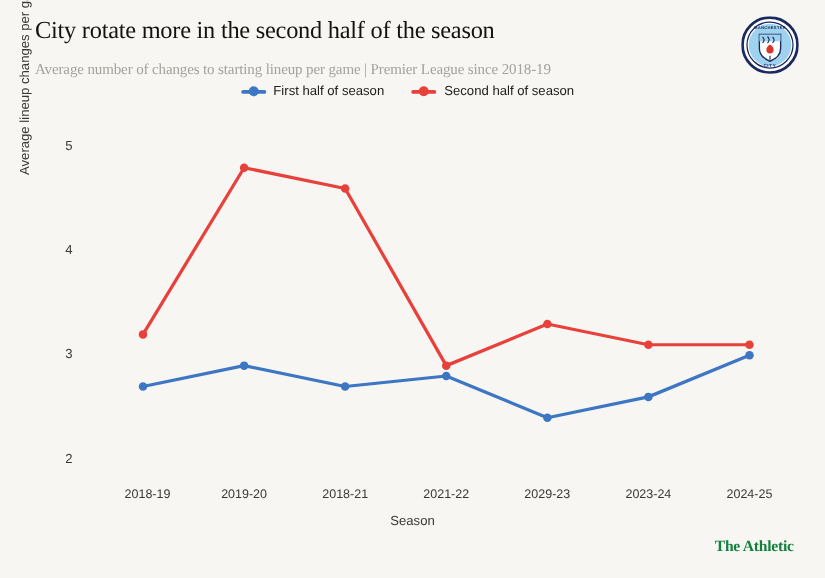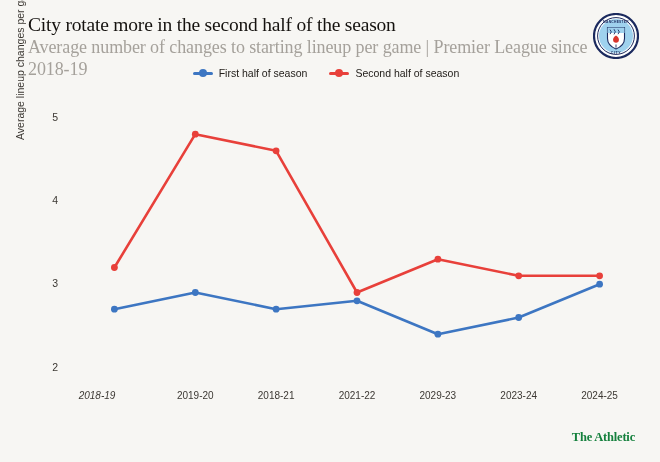--- a/index.html
+++ b/index.html
@@ -30,23 +30,23 @@
     font-family: "Liberation Serif", serif;
     font-weight: normal;
     font-size: 19.5px;
     color: #15120f;
     letter-spacing: -0.2px;
     line-height: 1.15;
     margin: 0;
   }
   .subtitle {
     font-family: "Liberation Serif", serif;
-    font-size: 18px;
+    font-size: 12px;
     color: #a5a19b;
-    margin-top: 1px;
+    margin-top: 12px;
     line-height: 1.2;
     letter-spacing: -0.1px;
   }
   
   .crest {
     position: absolute;
     right: 21px;
     top: 13px;
     width: 46px;
     height: 46px;
@@ -192,21 +192,21 @@
 
   <div class="plot-area">
     <div class="y-axis-title">Average lineup changes per game</div>
     <div id="y-ticks">
         <div class="y-tick-label" style="left: 32px; top: 360.5px;">2</div>
         <div class="y-tick-label" style="left: 32px; top: 277.167px;">3</div>
         <div class="y-tick-label" style="left: 32px; top: 193.833px;">4</div>
         <div class="y-tick-label" style="left: 32px; top: 110.5px;">5</div>
       </div>
     <div id="x-ticks">
-        <div class="x-tick-label" style="left: 62px; top: 390px; font-style: italic;">2018-19</div>
+        <div class="x-tick-label" style="left: 83px; top: 390px;">2018-19</div>
         <div class="x-tick-label" style="left: 160.286px; top: 390px;">2019-20</div>
         <div class="x-tick-label" style="left: 241.143px; top: 390px;">2018-21</div>
         <div class="x-tick-label" style="left: 322px; top: 390px;">2021-22</div>
         <div class="x-tick-label" style="left: 402.857px; top: 390px;">2029-23</div>
         <div class="x-tick-label" style="left: 483.714px; top: 390px;">2023-24</div>
         <div class="x-tick-label" style="left: 564.571px; top: 390px;">2024-25</div>
       </div>
     <svg id="series-svg" width="660" height="462" style="position:absolute;left:0;top:0;">
         <polyline points="114.4,309.2 195.3,292.5 276.1,309.2 357.0,300.8 437.9,334.2 518.7,317.5 599.6,284.2" fill="none" stroke="#3d76c2" stroke-width="2.6" stroke-linejoin="round" stroke-linecap="round"></polyline>
         <circle cx="114.4" cy="309.2" r="3.4" fill="#3d76c2"></circle>
@@ -218,16 +218,17 @@
         <circle cx="599.6" cy="284.2" r="3.4" fill="#3d76c2"></circle>
         <polyline points="114.4,267.5 195.3,134.2 276.1,150.8 357.0,292.5 437.9,259.2 518.7,275.8 599.6,275.8" fill="none" stroke="#e8403a" stroke-width="2.6" stroke-linejoin="round" stroke-linecap="round"></polyline>
         <circle cx="114.4" cy="267.5" r="3.4" fill="#e8403a"></circle>
         <circle cx="195.3" cy="134.2" r="3.4" fill="#e8403a"></circle>
         <circle cx="276.1" cy="150.8" r="3.4" fill="#e8403a"></circle>
         <circle cx="357.0" cy="292.5" r="3.4" fill="#e8403a"></circle>
         <circle cx="437.9" cy="259.2" r="3.4" fill="#e8403a"></circle>
         <circle cx="518.7" cy="275.8" r="3.4" fill="#e8403a"></circle>
         <circle cx="599.6" cy="275.8" r="3.4" fill="#e8403a"></circle>
       </svg>
+    <div class="x-axis-title">Season</div>
   </div>
 
   <div class="footer-brand">The Athletic</div>
 </div>
 
 </body></html>

